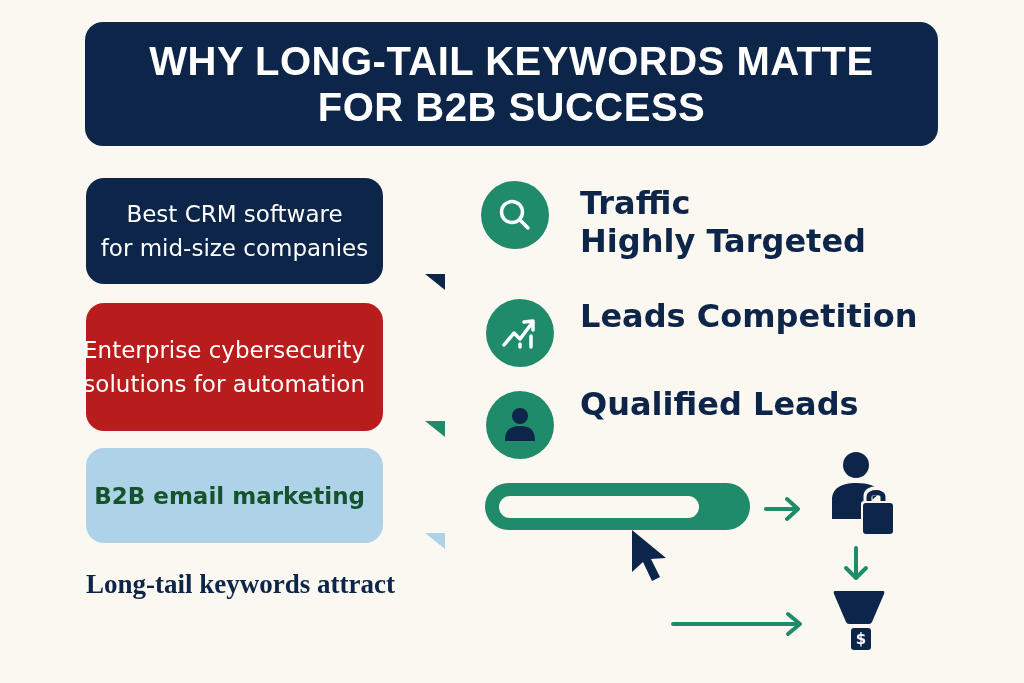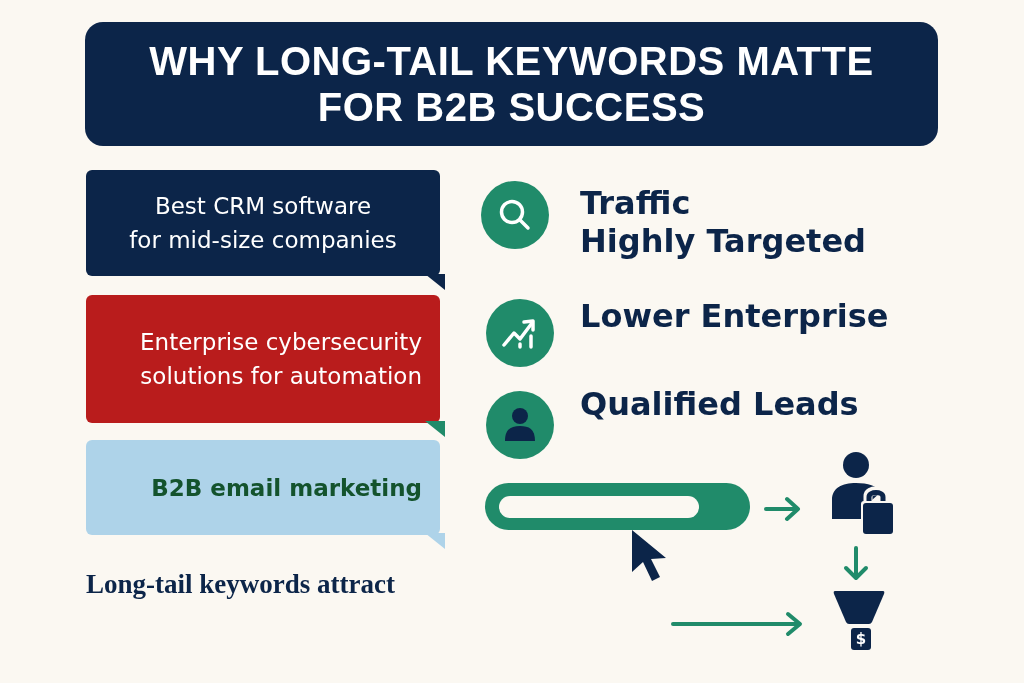--- a/index.html
+++ b/index.html
@@ -13,23 +13,23 @@
     .header {
       left: 85px; top: 22px; width: 853px; height: 124px;
       background: #0c2549; border-radius: 18px;
       display: flex; flex-direction: column; align-items: center; justify-content: center;
     }
     .header-line {
       color: #ffffff; font-family: "Liberation Sans", sans-serif; font-weight: bold;
       font-size: 40px; letter-spacing: 0.5px; line-height: 46px; 
     }
     .bubble {
-      left: 86px; width: 354px; border-radius: 6px;
+      left: 86px; width: 297px; border-radius: 18px;
       display: flex; flex-direction: column; justify-content: center; align-items: flex-end;
-      padding-right: 18px; box-sizing: border-box;
+      padding-right: 18px; box-sizing: border-box; margin-top: 8px;
     }
     .bubble .line { font-size: 23px; line-height: 34px; text-align: right; white-space: nowrap; }
     .b1 { top: 170px; height: 106px; background: #0c2549; align-items: center; padding-right: 0; }
     .b1 .line { color: #ffffff; text-align: center; }
     .b2 { top: 295px; height: 128px; background: #b91c1c; }
     .b2 .line { color: #ffffff; }
     .b3 { top: 440px; height: 95px; background: #aed3e9; }
     .b3 .line { color: #14532d; font-weight: bold; }
     .tail { width: 0; height: 0; border-style: solid; }
     .icon-circle {
@@ -91,21 +91,21 @@
 
 <div class="abs icon-circle" style="left:486px; top:299px;">
   <svg width="44" height="44" viewBox="0 0 44 44">
     <polyline points="6,34 16,22 22,28 34,12" fill="none" stroke="#ffffff" stroke-width="3.5" stroke-linecap="round" stroke-linejoin="round"></polyline>
     <polyline points="26,11 35,10 35,19" fill="none" stroke="#ffffff" stroke-width="3.5" stroke-linecap="round" stroke-linejoin="round"></polyline>
     <line x1="22" y1="33" x2="22" y2="36" stroke="#ffffff" stroke-width="3.5" stroke-linecap="round"></line>
     <line x1="33" y1="25" x2="33" y2="36" stroke="#ffffff" stroke-width="3.5" stroke-linecap="round"></line>
   </svg>
 </div>
 <div class="abs benefit" style="left:580px; top:297px;">
-  <div>Lower Enterprise</div>
+  <div>Leads Competition</div>
 </div>
 
 <div class="abs icon-circle" style="left:486px; top:391px;">
   <svg width="44" height="44" viewBox="0 0 44 44">
     <circle cx="22" cy="13" r="8" fill="#0c2549"></circle>
     <path d="M7,38 C7,26 13,23 22,23 C31,23 37,26 37,38 Z" fill="#0c2549"></path>
   </svg>
 </div>
 <div class="abs benefit" style="left:580px; top:385px;">
   <div>Qualified Leads</div>

